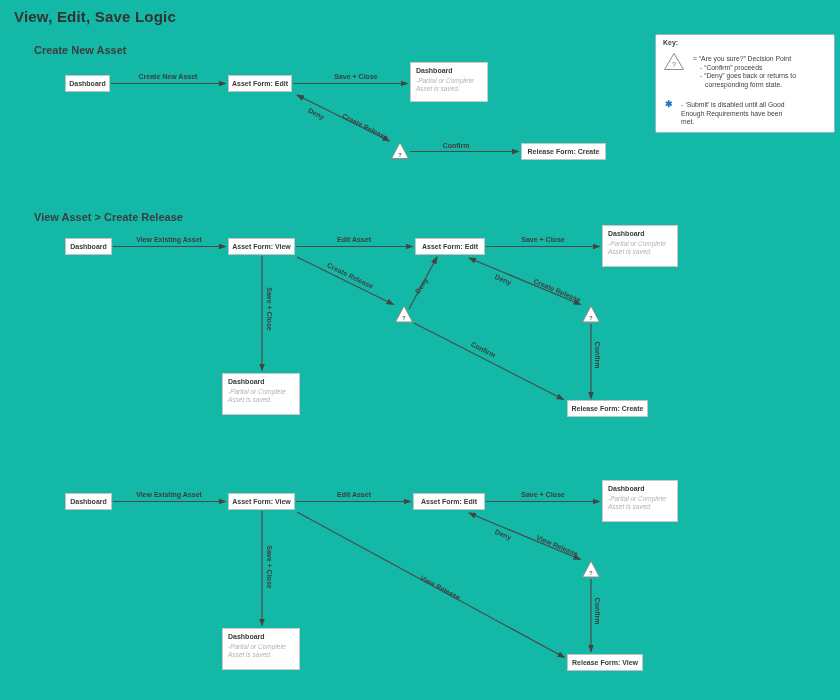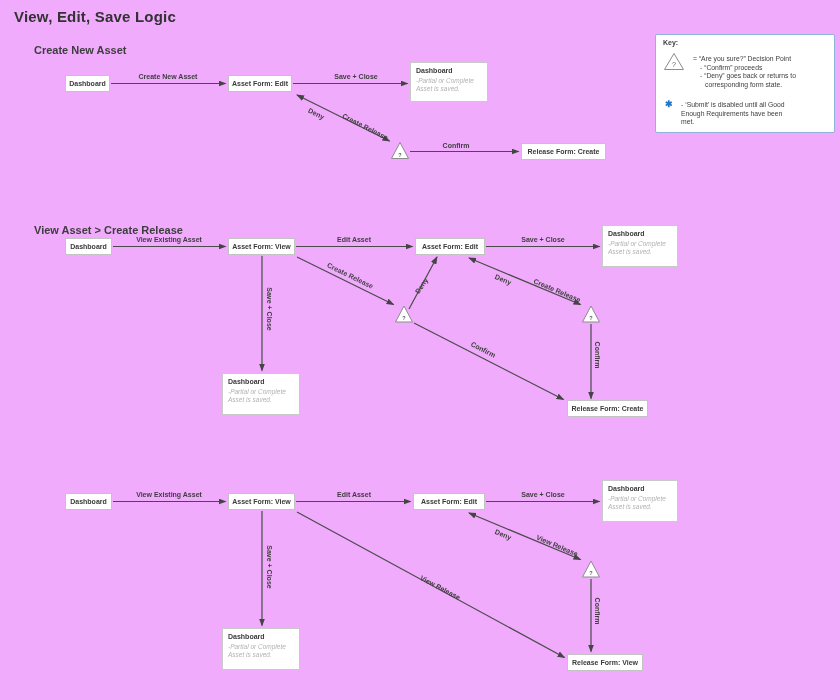--- a/index.html
+++ b/index.html
@@ -1,16 +1,16 @@
 <!DOCTYPE html>
 <html><head>
 <meta charset="utf-8">
 <style>
   html,body{margin:0;padding:0;background:#ffffff;}
-  .canvas{position:relative;width:840px;height:700px;background:#f0abfc;
+  .canvas{position:relative;width:840px;height:700px;background:#14b8a6;
     font-family:"Liberation Sans", sans-serif;overflow:hidden;}
   svg.wires{position:absolute;left:0;top:0;z-index:1;}
   .page-title{position:absolute;left:14px;top:8px;font-size:15px;font-weight:700;
     color:#323232;letter-spacing:.2px;z-index:3;}
   .sec-heading{position:absolute;font-size:11px;font-weight:700;color:#3d3d3d;z-index:3;}
   .box{position:absolute;background:#ffffff;border:1px solid #c3c3c3;z-index:2;
     display:flex;align-items:center;justify-content:center;
     font-size:7px;font-weight:700;color:#3a3a3a;white-space:nowrap;box-sizing:border-box;}
   .bigbox{position:absolute;background:#ffffff;border:1px solid #c9c9c9;z-index:2;
     padding:4px 5px;box-sizing:border-box;}
@@ -69,21 +69,21 @@
     <g font-size="5.5" font-weight="bold" fill="#5a5a5a" text-anchor="middle" font-family="Liberation Sans, sans-serif">
       <text x="400" y="156.5">?</text>
       <text x="404" y="320">?</text>
       <text x="591" y="320">?</text>
       <text x="591" y="575">?</text>
     </g>
   </svg>
 
   <div class="page-title">View, Edit, Save Logic</div>
   <div class="sec-heading" style="left:34px;top:44px;">Create New Asset</div>
-  <div class="sec-heading" style="left:34px;top:224px;">View Asset &gt; Create Release</div>
+  <div class="sec-heading" style="left:34px;top:211px;">View Asset &gt; Create Release</div>
 
   <div class="box" style="left:65px;top:75px;width:45px;height:17px;">Dashboard</div>
   <div class="box" style="left:228px;top:75px;width:64px;height:17px;">Asset Form: Edit</div>
   <div class="bigbox" style="left:410px;top:62px;width:78px;height:40px;">
     <div class="bb-title">Dashboard</div>
     <div class="bb-sub"><span>-Partial or Complete</span><br>
       <span>Asset is saved.</span></div>
   </div>
   <div class="box" style="left:521px;top:143px;width:85px;height:17px;">Release Form: Create</div>
 

